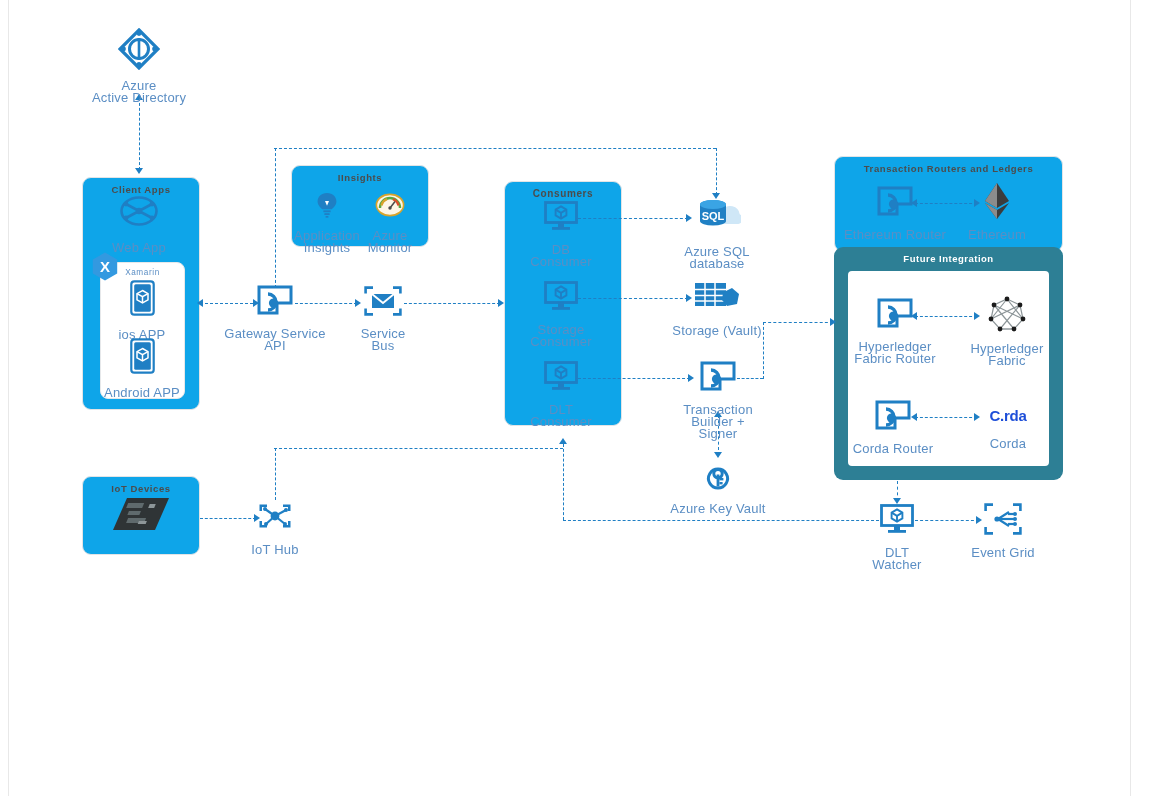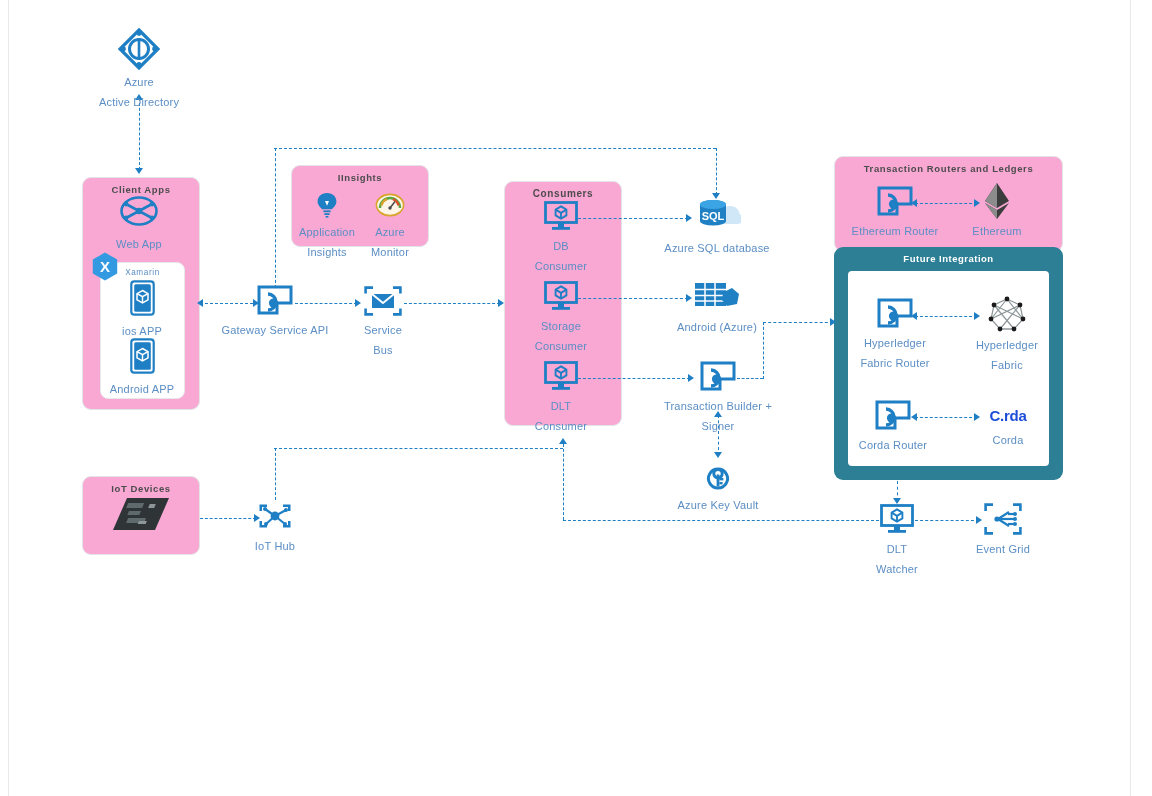--- a/index.html
+++ b/index.html
@@ -21,21 +21,21 @@
     top: 0; bottom: 0;
     width: 1px;
     background: #e8e8e8;
   }
   .edge-left  { left: 8px; }
   .edge-right { left: 1130px; }
 
   
   .group {
     position: absolute;
-    background: #f9a8d4;
+    background: #0ea5e9;
     border: 1px solid #e2e4e6;
     border-radius: 9px;
   }
   .group-title {
     position: absolute;
     top: 6px; left: 0; right: 0;
     text-align: center;
     font-size: 9.5px;
     letter-spacing: .6px;
     color: #4c4c4c;
@@ -76,24 +76,24 @@
     flex-direction: column;
     align-items: center;
     width: 110px;
     margin-left: -55px;
   }
   .node .glyph {
     display: flex; align-items: center; justify-content: center;
     height: 38px;
   }
   .node .caption {
-    margin-top: 4px;
+    margin-top: 12px;
     text-align: center;
-    font-size: 11px;
-    line-height: 20px;
+    font-size: 13px;
+    line-height: 12px;
     color: #5b8ec4;
     letter-spacing: .2px;
     white-space: pre-line;
   }
 
   
   .seg {
     position: absolute;
     background-image: none;
   }
@@ -424,21 +424,21 @@
         <g stroke="#ffffff" stroke-width="1.5">
           <line x1="2" y1="8.5" x2="33" y2="8.5"></line>
             <line x1="2" y1="14.5" x2="33" y2="14.5"></line>
           <line x1="2" y1="20" x2="33" y2="20"></line>
           <line x1="12" y1="2" x2="12" y2="25"></line>
             <line x1="22" y1="2" x2="22" y2="25"></line>
         </g>
         <polygon points="30,11.5 39,7 46,13 44,23 34,25 29,19" fill="#2080c4"></polygon>
       </svg>
     </div>
-    <div class="caption">Android (Azure)</div>
+    <div class="caption">Storage (Vault)</div>
   </div>
 
   <div class="node" style="left:718px; top:360px;">
     <div class="glyph" style="height:32px;">
       <svg width="38" height="32" viewBox="0 0 38 32">
         <path d="M3 3 H35 V19 H21 V29 H3 Z" fill="none" stroke="#1f7fc4" stroke-width="3"></path>
         <path d="M12 10 a8 8 0 1 1 0 16" fill="none" stroke="#1f7fc4" stroke-width="3.4"></path>
         <circle cx="17.5" cy="19" r="4.6" fill="#1f7fc4"></circle>
       </svg>
     </div>

